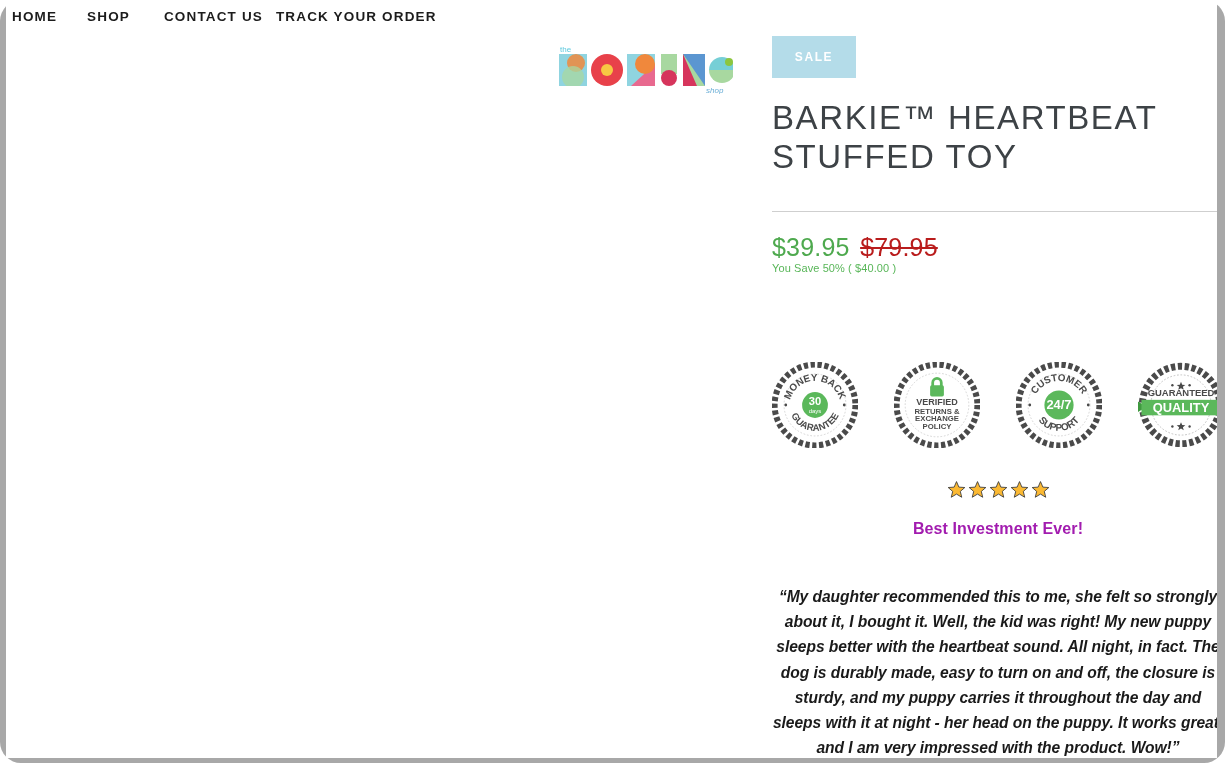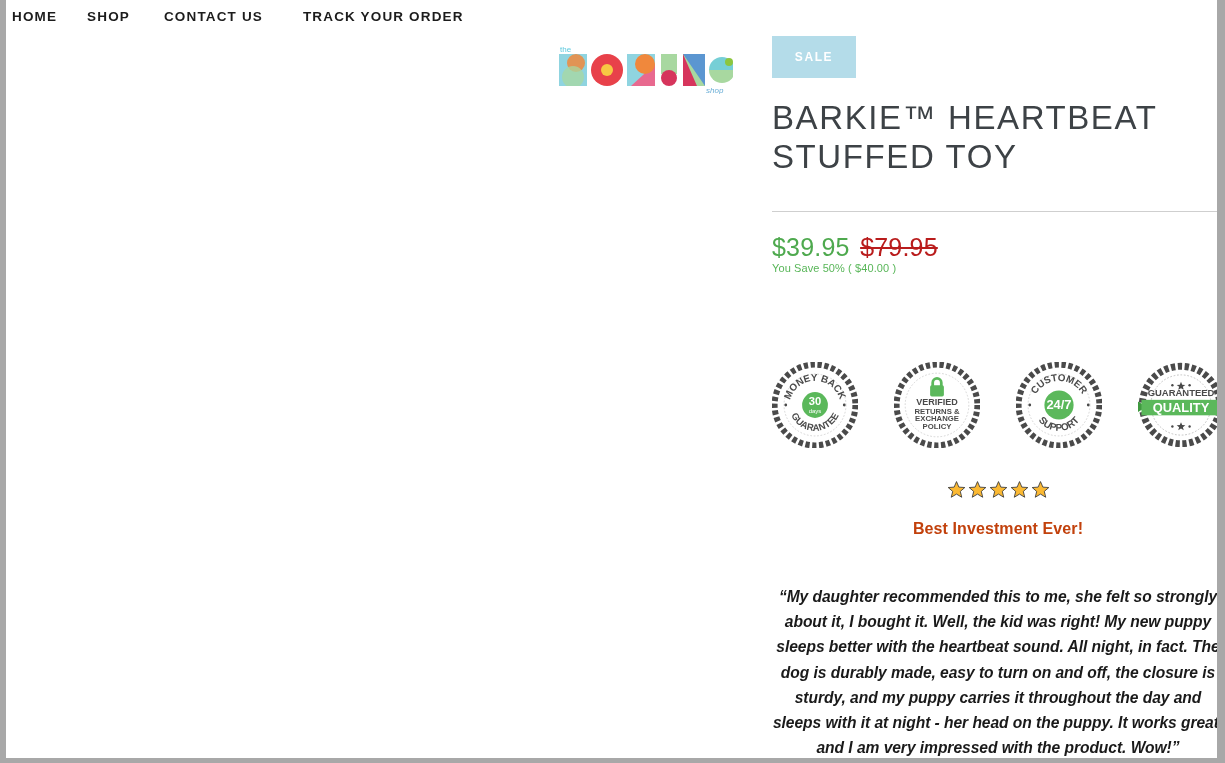--- a/index.html
+++ b/index.html
@@ -18,20 +18,21 @@
     position: absolute;
     left: 0;
     top: 0;
     width: 1225px;
     height: 763px;
     background: #ffffff;
     border-left: 6px solid #a8a8a8;
     border-right: 8px solid #a8a8a8;
     border-bottom: 5px solid #a8a8a8;
     box-sizing: border-box;
+    border-radius: 21px;
   }
   #page {
     position: absolute;
     left: 0;
     top: 0;
     width: 1211px;
     height: 758px;
     background: #ffffff;
     overflow: hidden;
   }
@@ -53,21 +54,21 @@
     font-weight: bold;
     letter-spacing: 1.15px;
     color: #1c1c1c;
     text-decoration: none;
     white-space: nowrap;
     cursor: pointer;
   }
   .nav-gap-1 { margin-left: 0px; }
   .nav-gap-2 { margin-left: 30px; }
   .nav-gap-3 { margin-left: 34px; }
-  .nav-gap-4 { margin-left: 40px; }
+  .nav-gap-4 { margin-left: 13px; }
 
   
   #logo-wrap {
     position: absolute;
     left: 551px;
     top: 44px;
     width: 176px;
     height: 50px;
   }
   #logo-svg { display: block; }
@@ -201,21 +202,21 @@
   }
 
   #review-heading {
     position: absolute;
     left: 0;
     top: 520px;
     width: 452px;
     text-align: center;
     font-size: 16px;
     font-weight: bold;
-    color: #c2410c;
+    color: #a21caf;
     letter-spacing: 0.1px;
   }
 
   #review-body {
     position: absolute;
     left: 0;
     top: 584px;
     width: 452px;
     text-align: center;
     font-size: 15.6px;

